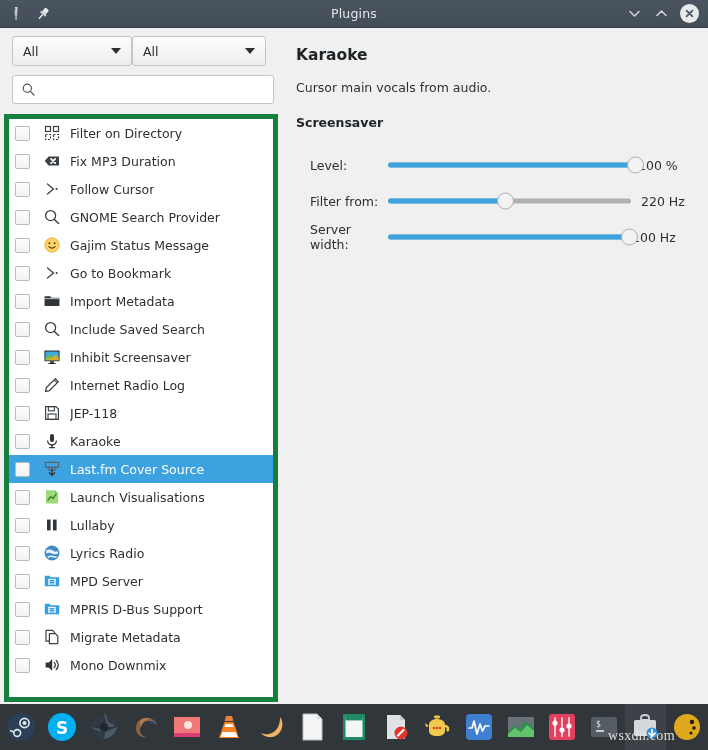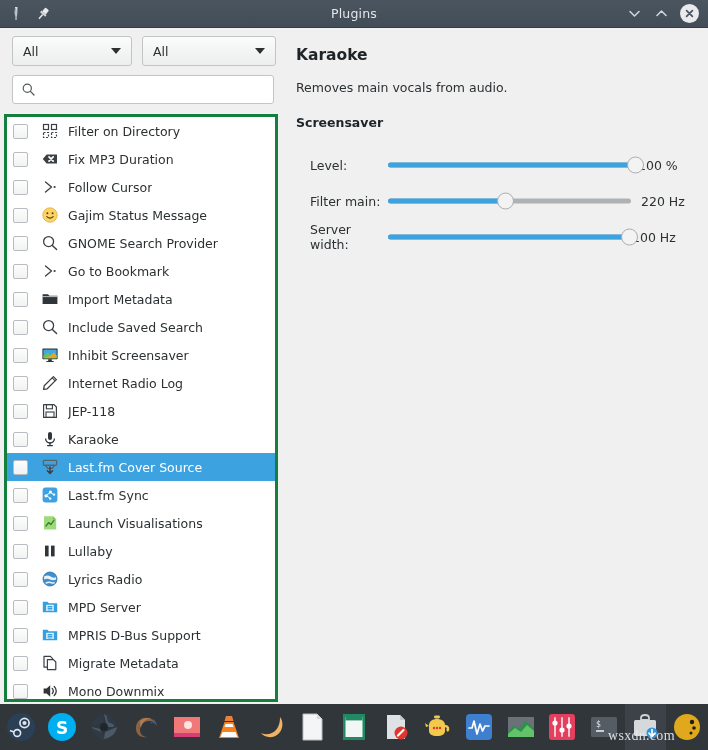--- a/index.html
+++ b/index.html
@@ -44,21 +44,21 @@
   }
 
   
   .left-pane {
     position: absolute; left: 0; top: 28px;
     width: 286px; height: 676px;
     background: #f0f0f0;
     box-sizing: border-box;
   }
   .filters {
-    display: flex; gap: 10px;
+    display: flex; 
     padding: 8px 10px 0 12px;
     text-align: center;
   }
   .combo {
     position: relative;
     height: 30px;
     background: linear-gradient(to bottom,#fcfcfc 0%, #eceded 100%);
     border: 1px solid #c2c5c8;
     border-radius: 3px;
     display: flex; align-items: center;
@@ -90,21 +90,21 @@
     flex: 1; height: 100%;
     font-family: inherit; font-size: 12.5px; color: #2b3033;
     padding: 0 6px;
   }
 
   .list-frame {
     margin: 10px 8px 0 4px;
     width: 274px;
     height: 588px;
     background: #ffffff;
-    border: 3px solid #15803d;
+    border: 5px solid #15803d;
     box-sizing: border-box;
     overflow: hidden;
     position: relative;
   }
   .plugin-row {
     height: 28px;
     display: flex; align-items: center;
     padding-left: 6px;
     box-sizing: border-box;
     cursor: pointer;
@@ -319,37 +319,37 @@
                 <path d="M4.5 4 L10.5 9 L4.5 14" stroke="#3a4045" stroke-width="1.3" fill="none" stroke-linecap="round" stroke-linejoin="round"></path>
                 <circle cx="13.6" cy="9" r="1.1" fill="#3a4045"></circle>
               </svg>
             </span>
             <span class="p-label">Follow Cursor</span>
           </div>
           <div class="plugin-row">
             <span class="chk"></span>
             <span class="p-icon">
               <svg width="18" height="18" viewBox="0 0 18 18">
+                <circle cx="7.6" cy="7.6" r="5" stroke="#3a4045" stroke-width="1.3" fill="none"></circle>
+                <path d="M11.4 11.4 L15.6 15.6" stroke="#3a4045" stroke-width="1.4" stroke-linecap="round"></path>
+              </svg>
+            </span>
+            <span class="p-label">GNOME Search Provider</span>
+          </div>
+          <div class="plugin-row">
+            <span class="chk"></span>
+            <span class="p-icon">
+              <svg width="18" height="18" viewBox="0 0 18 18">
                 <circle cx="9" cy="9" r="7.2" fill="#fdd365" stroke="#e0a92d" stroke-width="0.8"></circle>
                 <circle cx="6.4" cy="7.2" r="0.95" fill="#4a3a12"></circle>
                 <circle cx="11.6" cy="7.2" r="0.95" fill="#4a3a12"></circle>
                 <path d="M5.8 10.6 Q9 13.6 12.2 10.6" stroke="#4a3a12" stroke-width="1.1" fill="none" stroke-linecap="round"></path>
               </svg>
             </span>
             <span class="p-label">Gajim Status Message</span>
-          </div>
-          <div class="plugin-row">
-            <span class="chk"></span>
-            <span class="p-icon">
-              <svg width="18" height="18" viewBox="0 0 18 18">
-                <circle cx="7.6" cy="7.6" r="5" stroke="#3a4045" stroke-width="1.3" fill="none"></circle>
-                <path d="M11.4 11.4 L15.6 15.6" stroke="#3a4045" stroke-width="1.4" stroke-linecap="round"></path>
-              </svg>
-            </span>
-            <span class="p-label">GNOME Search Provider</span>
           </div>
           <div class="plugin-row">
             <span class="chk"></span>
             <span class="p-icon">
               <svg width="18" height="18" viewBox="0 0 18 18">
                 <path d="M4.5 4 L10.5 9 L4.5 14" stroke="#3a4045" stroke-width="1.3" fill="none" stroke-linecap="round" stroke-linejoin="round"></path>
                 <circle cx="13.6" cy="9" r="1.1" fill="#3a4045"></circle>
               </svg>
             </span>
             <span class="p-label">Go to Bookmark</span>
@@ -428,36 +428,20 @@
                 <path d="M4.6 7.4 L13.4 7.4 L11.4 10.4 L6.6 10.4 Z" fill="none" stroke="#5a6167" stroke-width="1.2"></path>
                 <path d="M9 9 L9 15.4 M6.4 12.8 L9 15.6 L11.6 12.8" stroke="#3a4045" stroke-width="1.5" fill="none" stroke-linecap="round" stroke-linejoin="round"></path>
               </svg>
             </span>
             <span class="p-label">Last.fm Cover Source</span>
           </div>
           <div class="plugin-row">
             <span class="chk"></span>
             <span class="p-icon">
               <svg width="18" height="18" viewBox="0 0 18 18">
-                <rect x="1.6" y="1.6" width="14.8" height="14.8" rx="3" fill="#3fa0e2"></rect>
-                <g stroke="#ffffff" stroke-width="1">
-                  <path d="M5.4 9.6 L9.2 6.4 M9.2 6.4 L12.6 8.4 M5.4 9.6 L9 12.2"></path>
-                </g>
-                <circle cx="5" cy="9.8" r="1.6" fill="#ffffff"></circle>
-                <circle cx="9.4" cy="6" r="1.5" fill="#ffffff"></circle>
-                <circle cx="13" cy="8.6" r="1.2" fill="#ffffff"></circle>
-                <circle cx="9.2" cy="12.6" r="1.2" fill="#ffffff"></circle>
-              </svg>
-            </span>
-            <span class="p-label">Last.fm Sync</span>
-          </div>
-          <div class="plugin-row">
-            <span class="chk"></span>
-            <span class="p-icon">
-              <svg width="18" height="18" viewBox="0 0 18 18">
                 <path d="M3 2.2 L12 2.2 L15.2 5.4 L15.2 15.6 L3 15.6 Z" fill="#9bdb7a"></path>
                 <path d="M12 2.2 L12 5.4 L15.2 5.4 Z" fill="#7bc457"></path>
                 <path d="M5 12 L7.6 8.6 L9.8 10.6 L13 6.4" stroke="#3f7a2b" stroke-width="1.3" fill="none" stroke-linecap="round" stroke-linejoin="round"></path>
               </svg>
             </span>
             <span class="p-label">Launch Visualisations</span>
           </div>
           <div class="plugin-row">
             <span class="chk"></span>
             <span class="p-icon">
@@ -526,34 +510,34 @@
               </svg>
             </span>
             <span class="p-label">Mono Downmix</span>
           </div>
         </div>
     </div>
   </div>
 
   <div class="right-pane">
     <div class="detail-title">Karaoke</div>
-    <div class="detail-desc">Removes main vocals from audio.</div>
+    <div class="detail-desc">Cursor main vocals from audio.</div>
     <div class="prefs-title">Screensaver</div>
     <div class="pref-rows" id="pref-rows">
         <div class="pref-row">
           <div class="pref-label">Level:</div>
           <div class="slider" style="width: 247px;">
             <span class="track"></span>
             <span class="fill" style="width:100%"></span>
             <span class="thumb" style="left:100%"></span>
           </div>
           <div class="pref-value" style="margin-left: 3px;">100 %</div>
         </div>
         <div class="pref-row">
-          <div class="pref-label">Filter main:</div>
+          <div class="pref-label">Filter from:</div>
           <div class="slider" style="width: 243px;">
             <span class="track"></span>
             <span class="fill" style="width:48%"></span>
             <span class="thumb" style="left:48%"></span>
           </div>
           <div class="pref-value" style="margin-left: 10px;">220 Hz</div>
         </div>
         <div class="pref-row">
           <div class="pref-label">Server width:</div>
           <div class="slider" style="width: 241px;">

